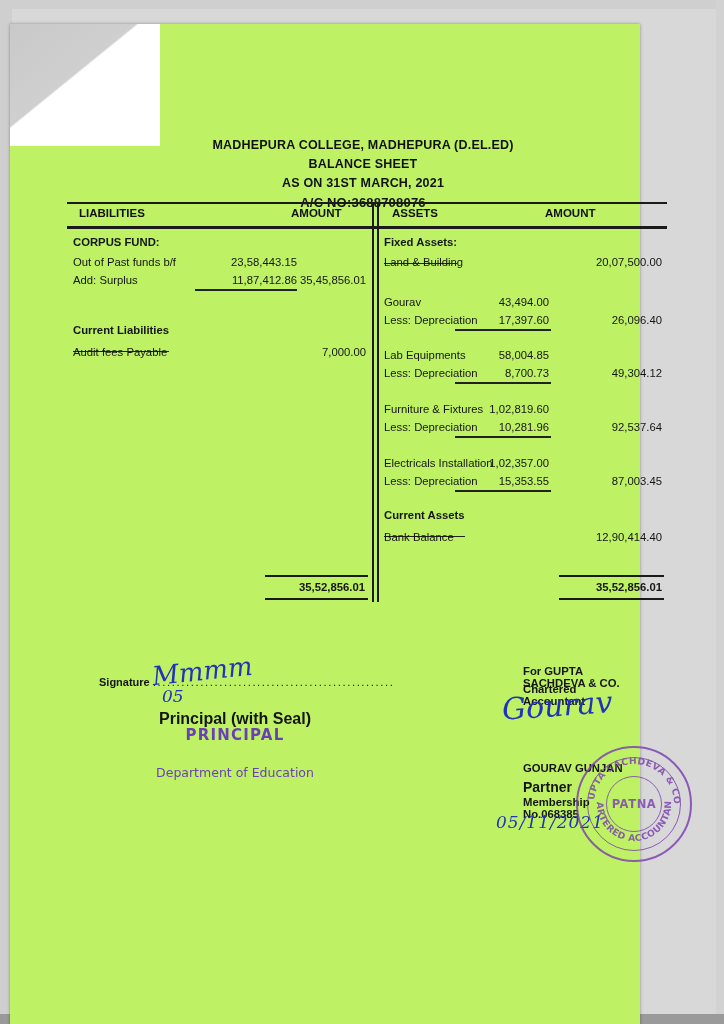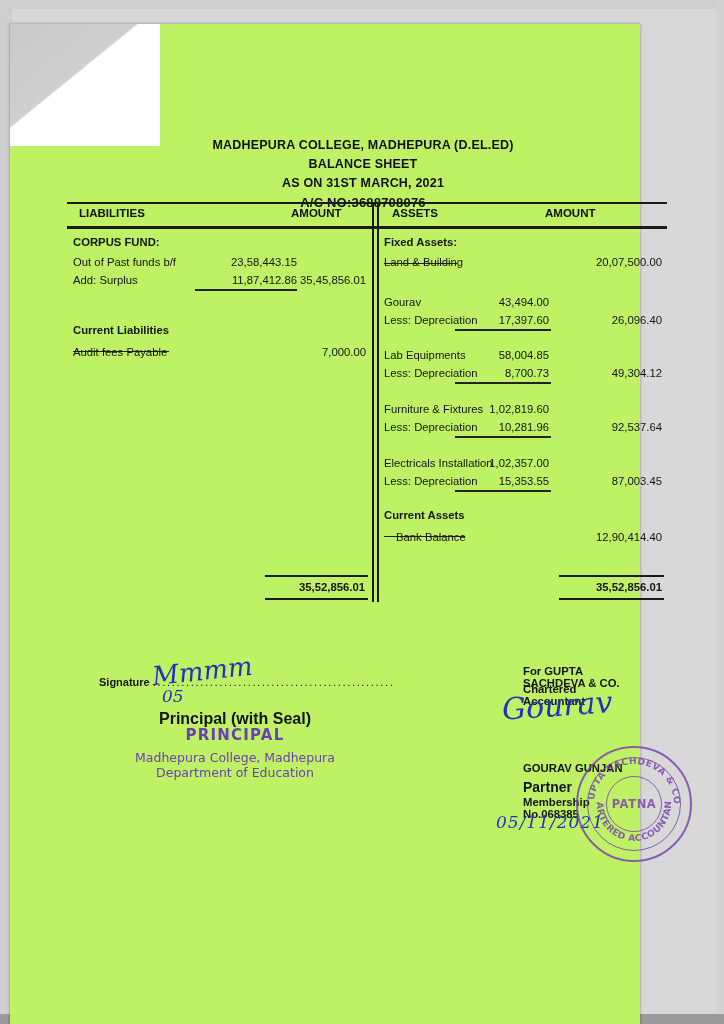--- a/index.html
+++ b/index.html
@@ -210,40 +210,39 @@
     <div class="cell" style="left:317px; top:254px;">Electricals Installation</div>
     <div class="cell num" style="left:390px; top:254px; width:92px;">1,02,357.00</div>
 
     <div class="cell" style="left:317px; top:272px;">Less: Depreciation</div>
     <div class="cell num" style="left:390px; top:272px; width:92px;">15,353.55</div>
     <div class="subrule" style="left:388px; top:288px; width:96px;"></div>
     <div class="cell num" style="left:490px; top:272px; width:105px;">87,003.45</div>
 
     <div class="cell b u-head" style="left:317px; top:306px;">Current Assets</div>
 
-    <div class="cell" style="left:317px; top:328px;margin-left:12px;">Bank Balance</div>
+    <div class="cell" style="left:317px; top:328px;">Bank Balance</div>
     <div class="cell num" style="left:490px; top:328px; width:105px;">12,90,414.40</div>
 
     <div class="total-rule-top" style="left:492px; top:373px; width:105px;"></div>
     <div class="cell b num" style="left:492px; top:378px; width:103px;">35,52,856.01</div>
     <div class="total-rule-bot" style="left:492px; top:396px; width:105px;"></div>
 
   </div>
 
   <div class="sigwrap" style="left:57px; top:652px;">
     <span class="sig-label">Signature</span>
     <span class="dots">...................................................</span>
   </div>
   <div class="handsig" style="left:142px; top:632px; font-size:26px; transform:rotate(-6deg);">Mmmm</div>
   <div class="handsig" style="left:152px; top:662px; font-size:17px;">05</div>
 
   <div style="position:absolute; left:0; top:686px; width:450px; text-align:center; font-size:16px; font-weight:bold; color:#151515;">Principal (with Seal)</div>
 
   <div class="seal-text seal-principal" style="left:0; top:702px; width:450px;">PRINCIPAL</div>
-  <div class="seal-text seal-line" style="left:0; top:726px; width:450px;">Madhepura College, Madhepura</div>
   <div class="seal-text seal-line" style="left:0; top:741px; width:450px;">Department of Education</div>
 
   <div class="sigwrap b" style="left:481px; top:641px; font-size:11.3px;">For GUPTA SACHDEVA &amp; CO.</div>
   <div class="sigwrap b" style="left:481px; top:659px; font-size:11.3px;">Chartered Accountant</div>
 
   <div class="handsig" style="left:492px; top:664px; font-size:30px; transform:rotate(-4deg);">Gourav</div>
 
   <div class="sigwrap b" style="left:481px; top:738px; font-size:11.3px;">GOURAV GUNJAN</div>
   <div class="sigwrap b" style="left:481px; top:755px; font-size:14px;">Partner</div>
   <div class="sigwrap b" style="left:481px; top:772px; font-size:11.3px;">Membership No.068385</div>

